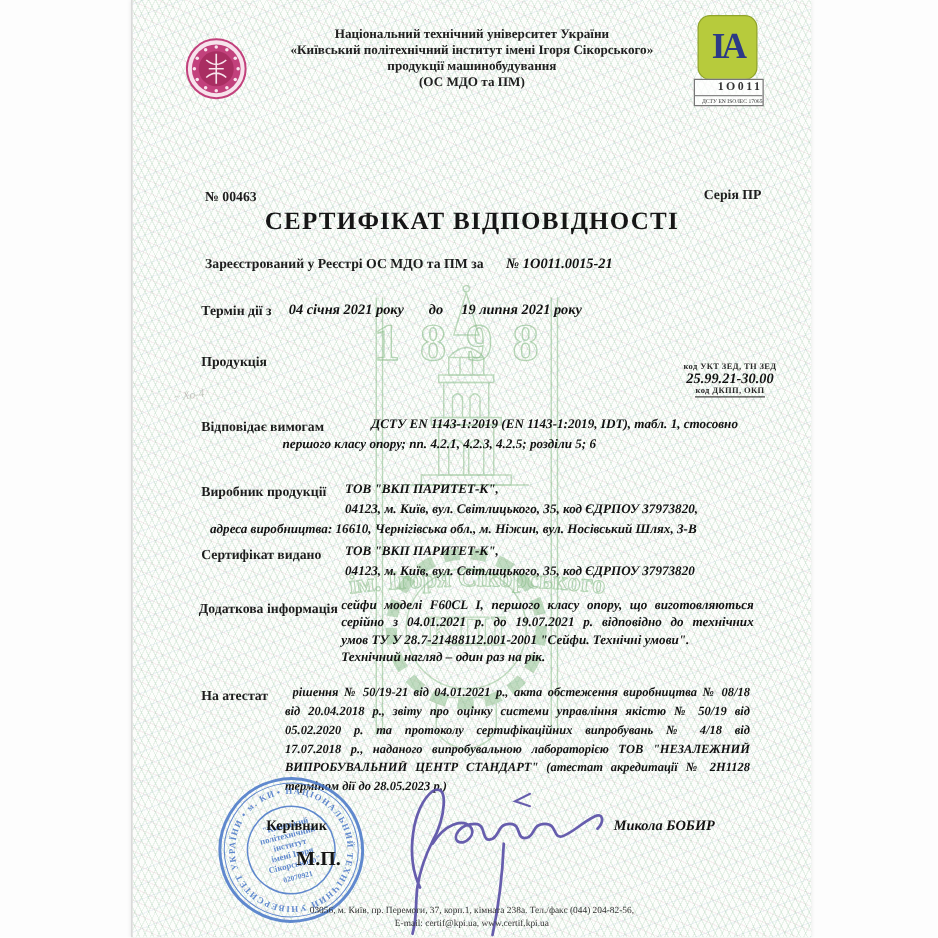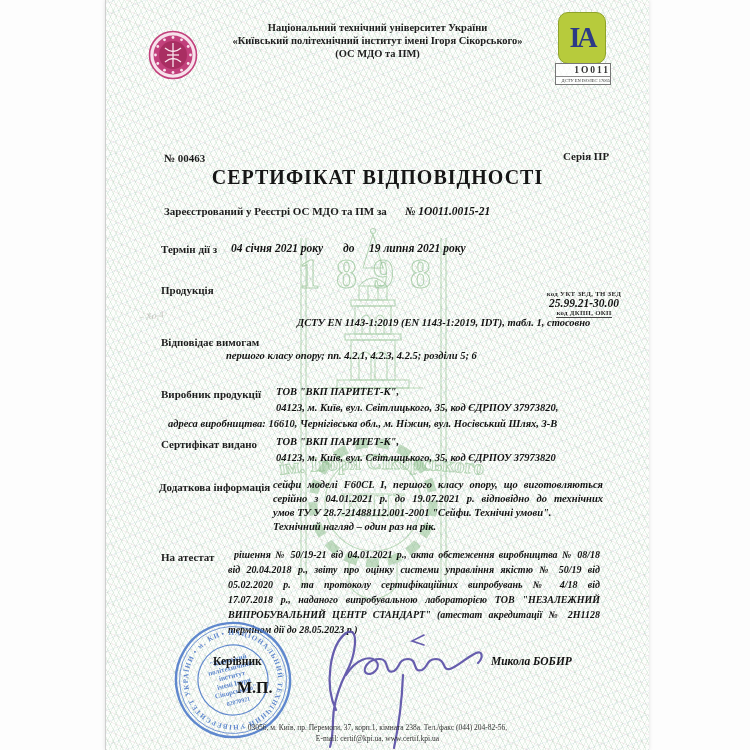--- a/index.html
+++ b/index.html
@@ -102,20 +102,21 @@
       <circle cx="25" cy="25" r="14" fill="#a92e62"></circle>
       <g stroke="#f7e3ec" stroke-width="1.3" fill="none">
         <path d="M25,13 v24 M17,18 q8,7 16,0 M17,32 q8,-7 16,0"></path>
         <path d="M19,25 h12"></path>
       </g>
     </svg>
 
     <div class="abs hdr">
       <div>Національний технічний університет України</div>
       <div>«Київський політехнічний інститут імені Ігоря Сікорського»</div>
+      <div>продукції машинобудування</div>
       <div>(ОС МДО та ПМ)</div>
     </div>
 
     <div class="abs accsq">
         <span>ІА</span>
       </div>
     <div class="abs accbox">
       <div class="c1">1О011</div>
       <div class="c2">ДСТУ EN ISO/IEC 17065</div>
     </div>
@@ -136,21 +137,21 @@
 
     <div class="abs lbl" style="left:55px;top:284px;">Продукція</div>
 
     <div class="abs codebox">
       <div class="small">код УКТ ЗЕД, ТН ЗЕД</div>
       <div class="bi code">25.99.21-30.00</div>
       <div class="small"><span class="under">код ДКПП, ОКП</span></div>
     </div>
 
     <div class="abs lbl" style="left:55px;top:336px;">Відповідає вимогам</div>
-    <div class="abs bi v105" style="left:167px;top:317px;padding-left:24px;">ДСТУ EN 1143-1:2019 (EN 1143-1:2019, IDT), табл. 1, стосовно</div>
+    <div class="abs bi v105" style="left:167px;top:334px;padding-left:24px;">ДСТУ EN 1143-1:2019 (EN 1143-1:2019, IDT), табл. 1, стосовно</div>
     <div class="abs bi v105" style="left:120px;top:350px;">першого класу опору; пп. 4.2.1, 4.2.3, 4.2.5; розділи 5; 6</div>
 
     <div class="abs lbl" style="left:55px;top:388px;">Виробник продукції</div>
     <div class="abs bi v105" style="left:170px;top:386px;">ТОВ "ВКП ПАРИТЕТ-К",</div>
     <div class="abs bi v105" style="left:170px;top:402px;">04123, м. Київ, вул. Світлицького, 35, код ЄДРПОУ 37973820,</div>
     <div class="abs bi v105" style="left:62px;top:418px;">адреса виробництва: 16610, Чернігівська обл., м. Ніжин, вул. Носівський Шлях, 3-В</div>
 
     <div class="abs lbl" style="left:55px;top:438px;">Сертифікат видано</div>
     <div class="abs bi v105" style="left:170px;top:436px;">ТОВ "ВКП ПАРИТЕТ-К",</div>
     <div class="abs bi v105" style="left:170px;top:452px;">04123, м. Київ, вул. Світлицького, 35, код ЄДРПОУ 37973820</div>

